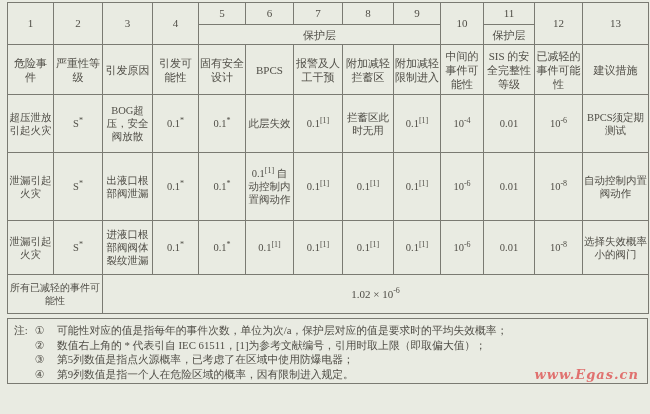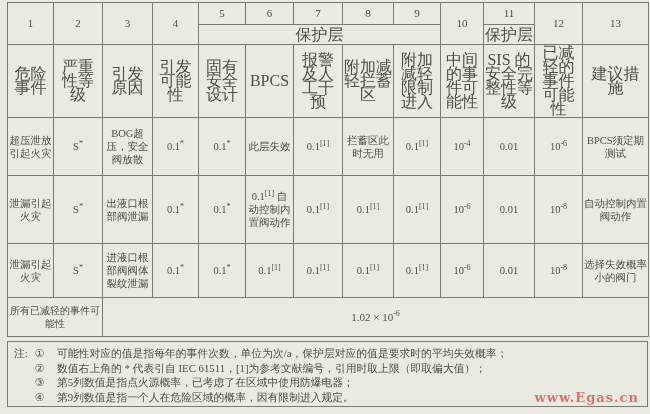--- a/index.html
+++ b/index.html
@@ -5,38 +5,38 @@
   html,body{margin:0;padding:0;}
   body{width:650px;height:414px;background:#e9ebe2;overflow:hidden;}
   .page{box-sizing:border-box;width:650px;height:414px;padding:2px 2px 0 7px;
         font-family:"Liberation Serif","DejaVu Serif",serif;color:#504e47;}
   .title{text-align:center;font-size:13.5px;font-weight:bold;color:#3c6fa7;
          height:19px;line-height:19px;margin-bottom:1px;letter-spacing:1px;}
   table{border-collapse:collapse;table-layout:fixed;width:641px;background:transparent;}
   td{border:1px solid #7a7a72;text-align:center;vertical-align:middle;
      font-size:10.5px;line-height:13px;padding:1px 1px;overflow:hidden;}
   thead td.num{font-size:11px;}
-  td.hdr{font-size:16px;line-height:14px;}
+  td.hdr{font-size:11px;line-height:14px;}
   sup{font-size:8px;line-height:0;vertical-align:super;letter-spacing:0;}
   tr.rA{height:22px}
   tr.rB{height:20px}
   tr.rC{height:50px}
   tr.r0{height:58px}
   tr.r1{height:68px}
   tr.r2{height:54px}
   tr.rs{height:39px}
   td.sum-label{font-size:10px;text-align:center;}
   td.sum-value{font-size:11px;text-align:center;}
   .notes{position:relative;border:1px solid #7a7a72;margin-top:4px;width:641px;
          box-sizing:border-box;padding:4px 4px 2px 6px;font-size:10.8px;}
   .note-line{display:flex;line-height:14.5px;}
   .np{width:18px;flex:none;}
   .nn{width:15px;flex:none;margin-right:10px;text-align:center;}
   .nt{flex:1;}
-  .watermark{position:absolute;right:8px;bottom:1px;font-weight:bold;
+  .watermark{position:absolute;right:8px;bottom:1px;font-style:italic;font-weight:bold;
              color:#e0716f;font-size:13px;letter-spacing:1px;
              font-family:"DejaVu Serif","Liberation Serif",serif;}
 </style>
 </head>
 <body>
 
 <div class="page">
 
   <table class="lopa">
     <colgroup>

